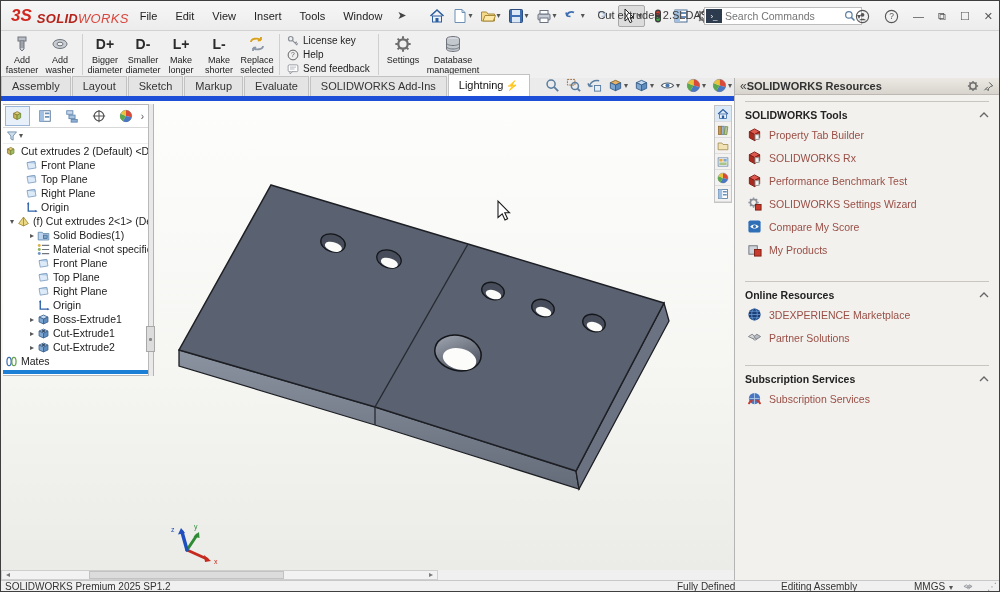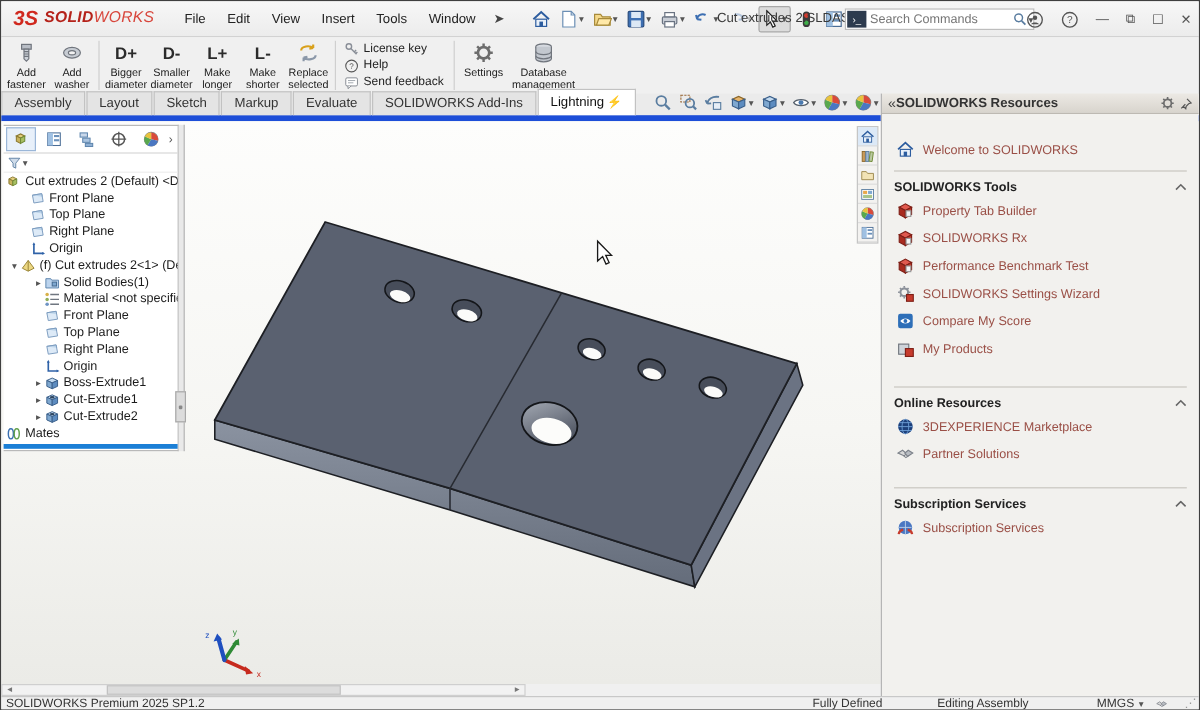--- a/index.html
+++ b/index.html
@@ -5,21 +5,21 @@
   *{box-sizing:border-box;margin:0;padding:0}
   body{font-family:"Liberation Sans",sans-serif;font-size:11px;color:#222;background:#888}
   #win{position:relative;width:1000px;height:592px;background:#f0f0f0;border:1px solid #3f3f3f;overflow:hidden}
   .abs{position:absolute}
   .flex{display:flex;align-items:center}
   .ic{width:13px;height:13px;flex:none;display:inline-block}
   .caret{font-size:8px;color:#555;margin-left:1px}
   .dis{opacity:.35}
   
   #titlebar{left:0;top:0;width:998px;height:30px;background:linear-gradient(#f7f7f7,#ececec);border-bottom:1px solid #d2d2d2;display:flex;align-items:center}
-  #logo{display:flex;align-items:flex-start;margin:0 16px 0 10px;white-space:nowrap}
+  #logo{display:flex;align-items:flex-end;margin:0 2px 0 10px;white-space:nowrap}
   #logo .l3s{color:#d0281e;font-weight:bold;font-style:italic;font-size:17px;margin-right:5px}
   #logo .lb{color:#b5221a;font-weight:bold;font-style:italic;font-size:13px;letter-spacing:.3px}
   #logo .ll{color:#d8463c;font-style:italic;font-size:13px;letter-spacing:.3px}
   .menu-item{padding:0 9px;color:#222;cursor:default}
   #pin-top{margin:0 6px;color:#444}
   #quickbar{display:flex;align-items:center;gap:3px;margin-left:14px}
   .qbtn{display:flex;align-items:center;padding:2px 2px;border-radius:2px}
   .qbtn svg{width:16px;height:16px}
   .qbtn.pressed{background:#dcdcdc;border:1px solid #a8a8a8}
   #doc-title{position:absolute;left:565px;top:8px;width:190px;text-align:center;color:#3a3a3a;font-size:11px;white-space:nowrap}
@@ -813,26 +813,20 @@
       <span style="color:#444;font-size:12px">«</span>
       <span class="rpt">SOLIDWORKS Resources</span>
       <svg class="ic" style="width:12px;height:12px">
           <use href="#s-gear"></use>
         </svg>
       <svg class="ic" style="width:11px;height:11px;margin-left:4px">
           <use href="#s-pin"></use>
         </svg>
     </div>
 
-    <div class="rprow" style="margin-top:18px">
-      <svg>
-          <use href="#s-home"></use>
-        </svg>
-      <span class="rlabel">Welcome to SOLIDWORKS</span>
-    </div>
 
     <div class="rpsec">
       <span class="st">SOLIDWORKS Tools</span>
       <svg class="chev" viewBox="0 0 10 6">
           <path d="M1 5 L5 1 L9 5" fill="none" stroke="#666" stroke-width="1.3"></path>
         </svg>
     </div>
     <div class="rprow">
         <svg>
           <use href="#s-redcube"></use>

